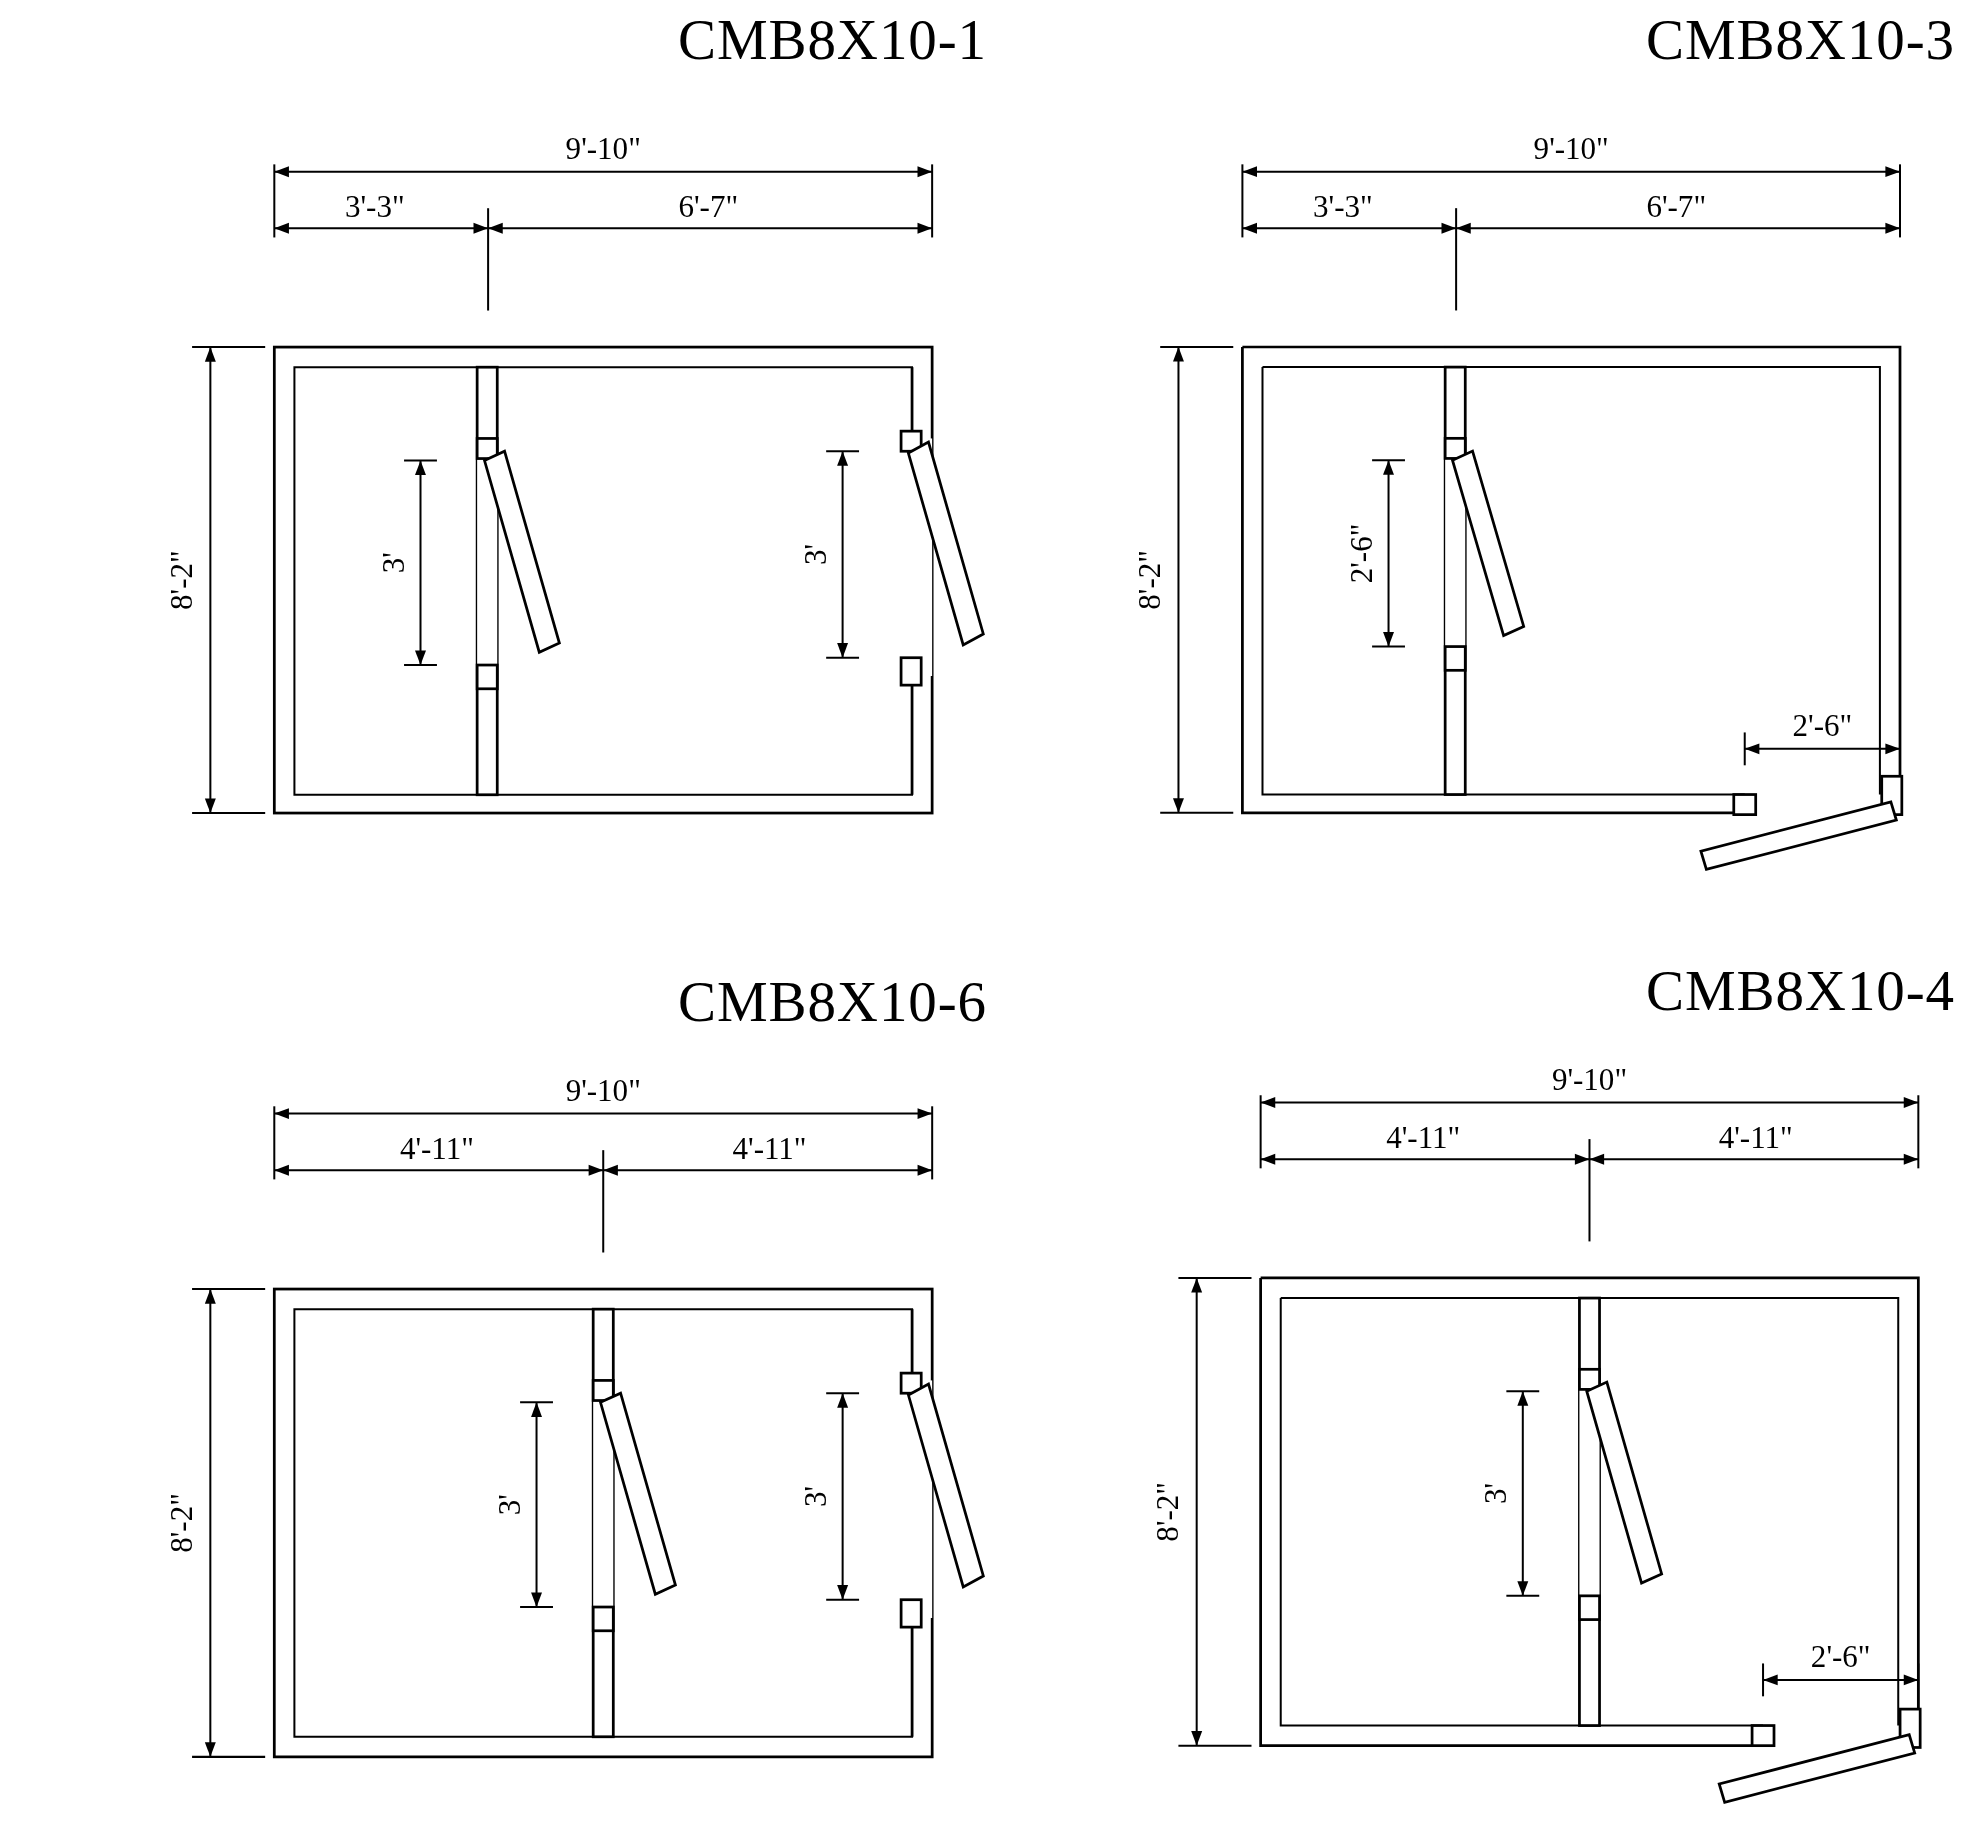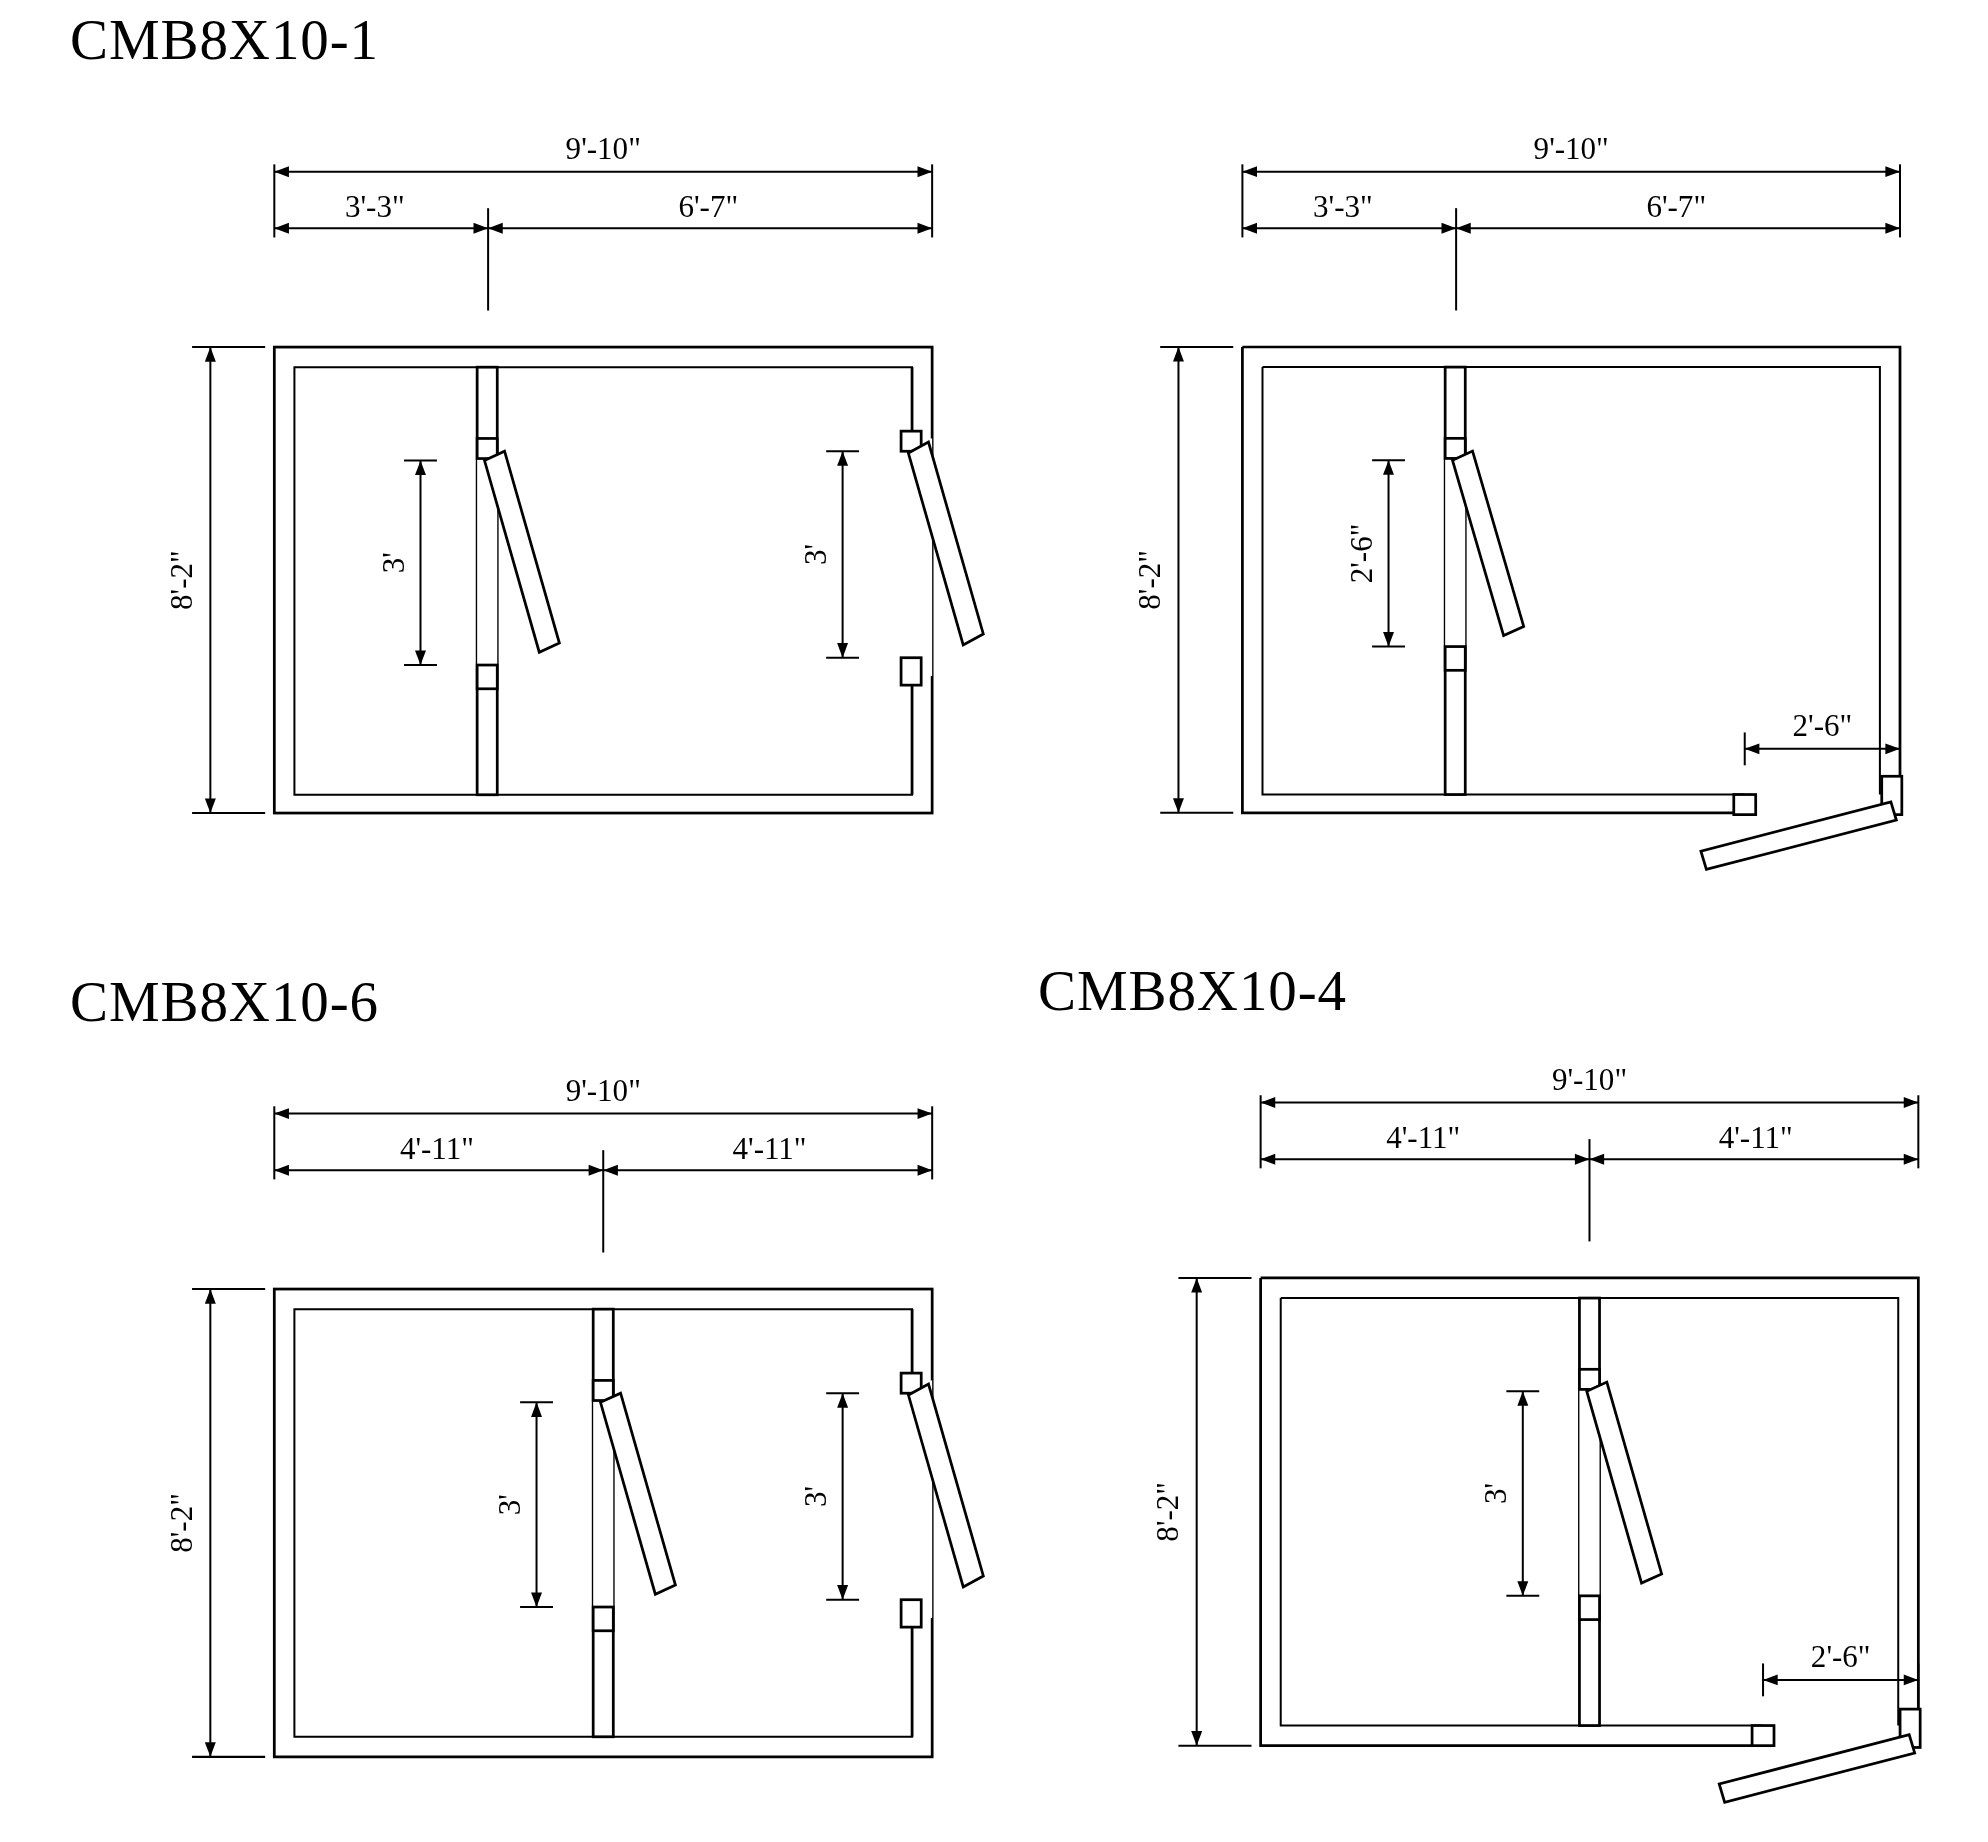--- a/index.html
+++ b/index.html
@@ -18,23 +18,23 @@
     position: relative;
     width: 1988px;
     height: 1842px;
   }
   .plan {
     position: absolute;
   }
   .plan-title {
     position: absolute;
     top: 0;
-    left: 15px;
+    left: 0;
     width: 100%;
-    text-align: left;
+    text-align: right;
     font-size: 57px;
     letter-spacing: 0.9px;
     font-family: "Liberation Serif", serif;
     white-space: nowrap;
   }
   .svg-wrap {
     position: absolute;
     top: 66px;
     left: 0;
   }
@@ -114,20 +114,21 @@
         <path d="M862 414 L856 430 L868 430 Z" fill="#000"></path>
         <path d="M862 640 L856 624 L868 624 Z" fill="#000"></path>
         <line class="dim" x1="844" y1="414" x2="880" y2="414"></line>
         <line class="dim" x1="844" y1="640" x2="880" y2="640"></line>
         <text class="dimtxt" x="844" y="527" text-anchor="middle" transform="rotate(-90 844 527)">3'</text>
       </svg>
     </div>
   </div>
 
   <div class="plan" style="left:1023px; top:7.3px; width:932px; height:877px;">
+    <div class="plan-title">CMB8X10-3</div>
     <div class="svg-wrap">
       <svg width="932" height="822" viewBox="0 0 1020 900">
 
         <line class="dim" x1="240" y1="100" x2="240" y2="180"></line>
         <line class="dim" x1="960" y1="100" x2="960" y2="180"></line>
         <line class="dim" x1="240" y1="108" x2="960" y2="108"></line>
         <path d="M240 108 L256 102 L256 114 Z" fill="#000"></path>
         <path d="M960 108 L944 102 L944 114 Z" fill="#000"></path>
         <text class="dimtxt" x="600" y="94" text-anchor="middle">9'-10"</text>
 

